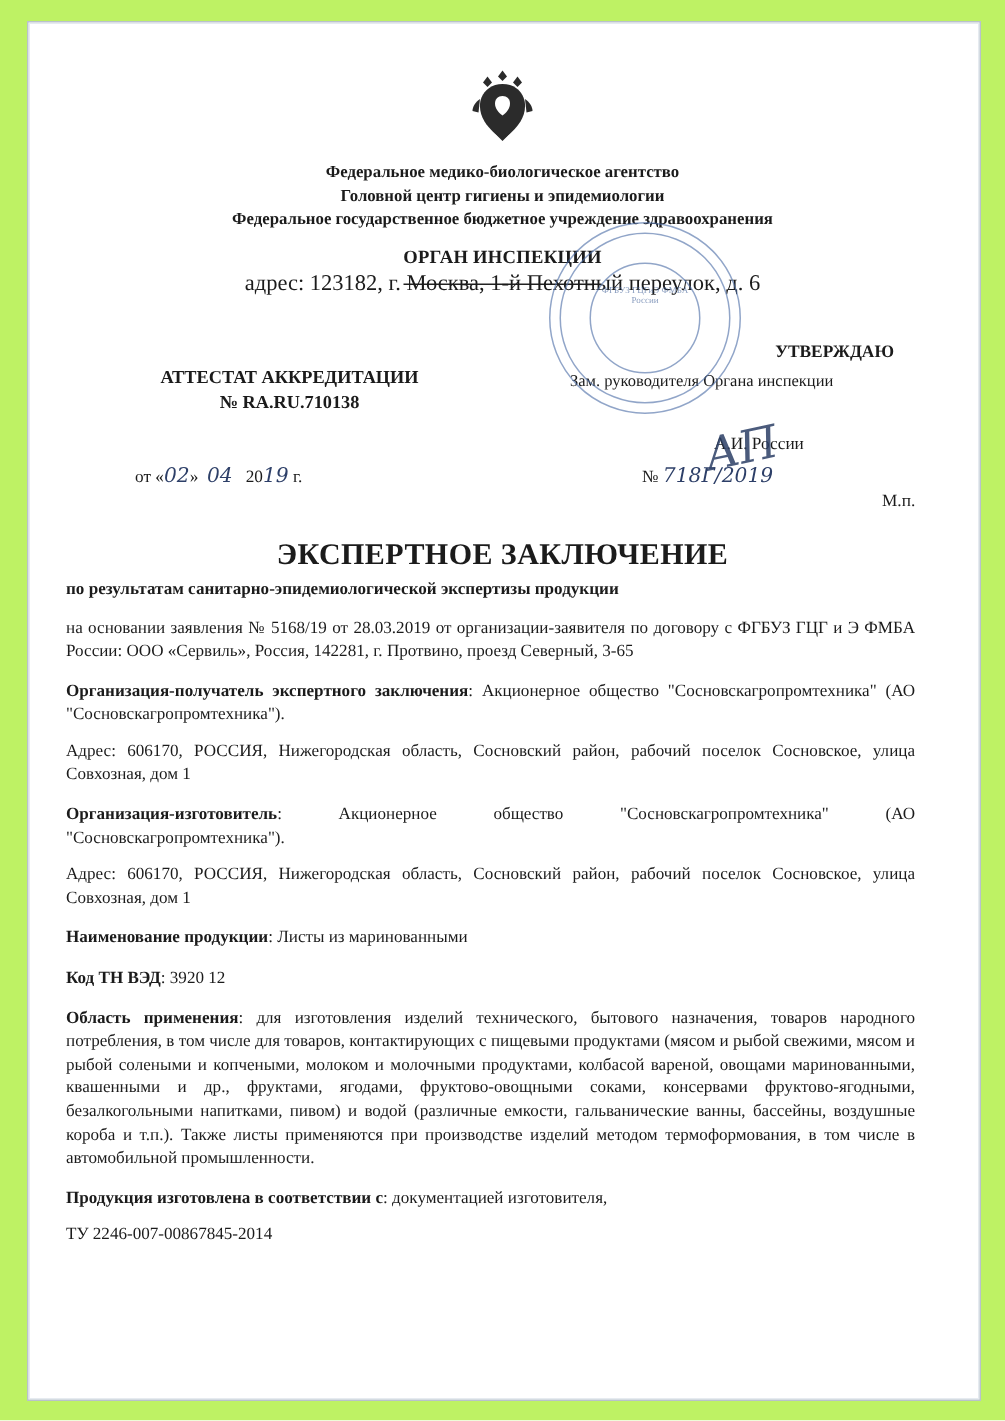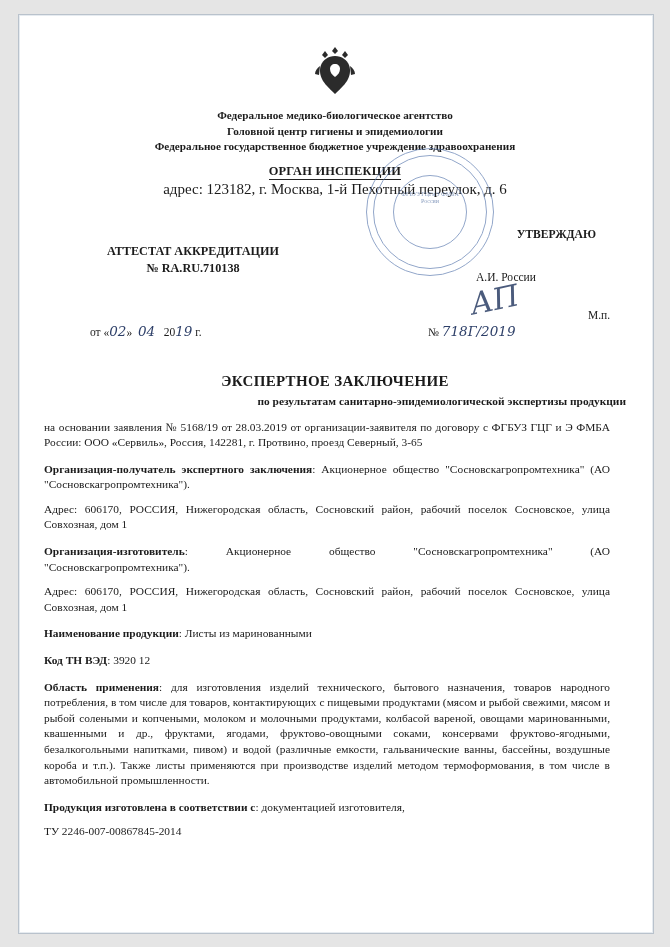--- a/index.html
+++ b/index.html
@@ -8,21 +8,21 @@
     background: #ffffff;
   }
   body {
     font-family: "Liberation Serif", serif;
     color: #1b1b1b;
   }
   .page {
     position: relative;
     width: 670px;
     height: 947px;
-    background: #e5e5e5;
+    background: #bef264;
     overflow: hidden;
   }
   
   .scan-border {
     position: absolute;
     left: 18px;
     top: 14px;
     width: 634px;
     height: 918px;
     border: 1px solid #b9c2cc;
@@ -59,21 +59,21 @@
   }
   .org-lines div { white-space: nowrap; }
 
   .inspect-title {
     text-align: center;
     font-weight: bold;
     font-size: 12.4px;
     margin-top: 9px;
     letter-spacing: .2px;
   }
-  .inspect-title .u { border-bottom: 1px solid #222; padding-bottom: 1px; margin-top: 32px; }
+  .inspect-title .u { border-bottom: 1px solid #222; padding-bottom: 11px; margin-top: 32px; }
   .addr-lines {
     text-align: center;
     font-size: 15px;
     line-height: 15px;
     margin-top: 3px;
   }
 
   
   .stamp {
     position: absolute;
@@ -154,43 +154,43 @@
     font-style: italic;
     font-size: 30px;
     color: #2c3f66;
     transform: rotate(-12deg);
     opacity: .85;
   }
 
   
   .date-row {
     position: relative;
-    margin-top: 16px;
+    margin-top: 2px;
     height: 30px;
     font-size: 11.5px;
   }
   .date-left { position: absolute; left: 46px; top: 0; }
   .hw {
     font-family: "DejaVu Serif", serif;
     font-style: italic;
     color: #2d3f68;
     font-size: 13.5px;
   }
   .date-right { position: absolute; left: 384px; top: 0; font-size: 11.5px; }
 
   
   .doc-title {
     text-align: center;
     font-weight: bold;
-    font-size: 15px;
+    font-size: 20px;
     margin-top: 20px;
     letter-spacing: .3px;
   }
   .doc-subtitle {
-    text-align: right;
+    text-align: left;
     font-weight: bold;
     font-size: 11.4px;
     margin-top: 5px;
   }
 
   
   .body-block {
     margin-top: 13px;
     font-size: 11.4px;
     line-height: 15.6px;
@@ -244,20 +244,21 @@
       <div>адрес: 123182, г. Москва, 1-й Пехотный переулок, д. 6</div>
     </div>
 
     <div class="acc-row">
       <div class="acc-left">
         <div>АТТЕСТАТ АККРЕДИТАЦИИ</div>
         <div>№ RA.RU.710138</div>
       </div>
       <div class="acc-right">
         <div class="approve">УТВЕРЖДАЮ</div>
+        <div class="deputy">Зам. руководителя Органа инспекции</div>
         <div class="sign-name">А.И. России</div>
         <div class="mp">М.п.</div>
       </div>
     </div>
 
     <div class="date-row">
       <div class="date-left">
         <span>от «</span><span class="hw">02</span><span>»</span>
         &nbsp;<span class="hw">04</span>
         &nbsp;&nbsp;<span>20</span><span class="hw">19</span>

